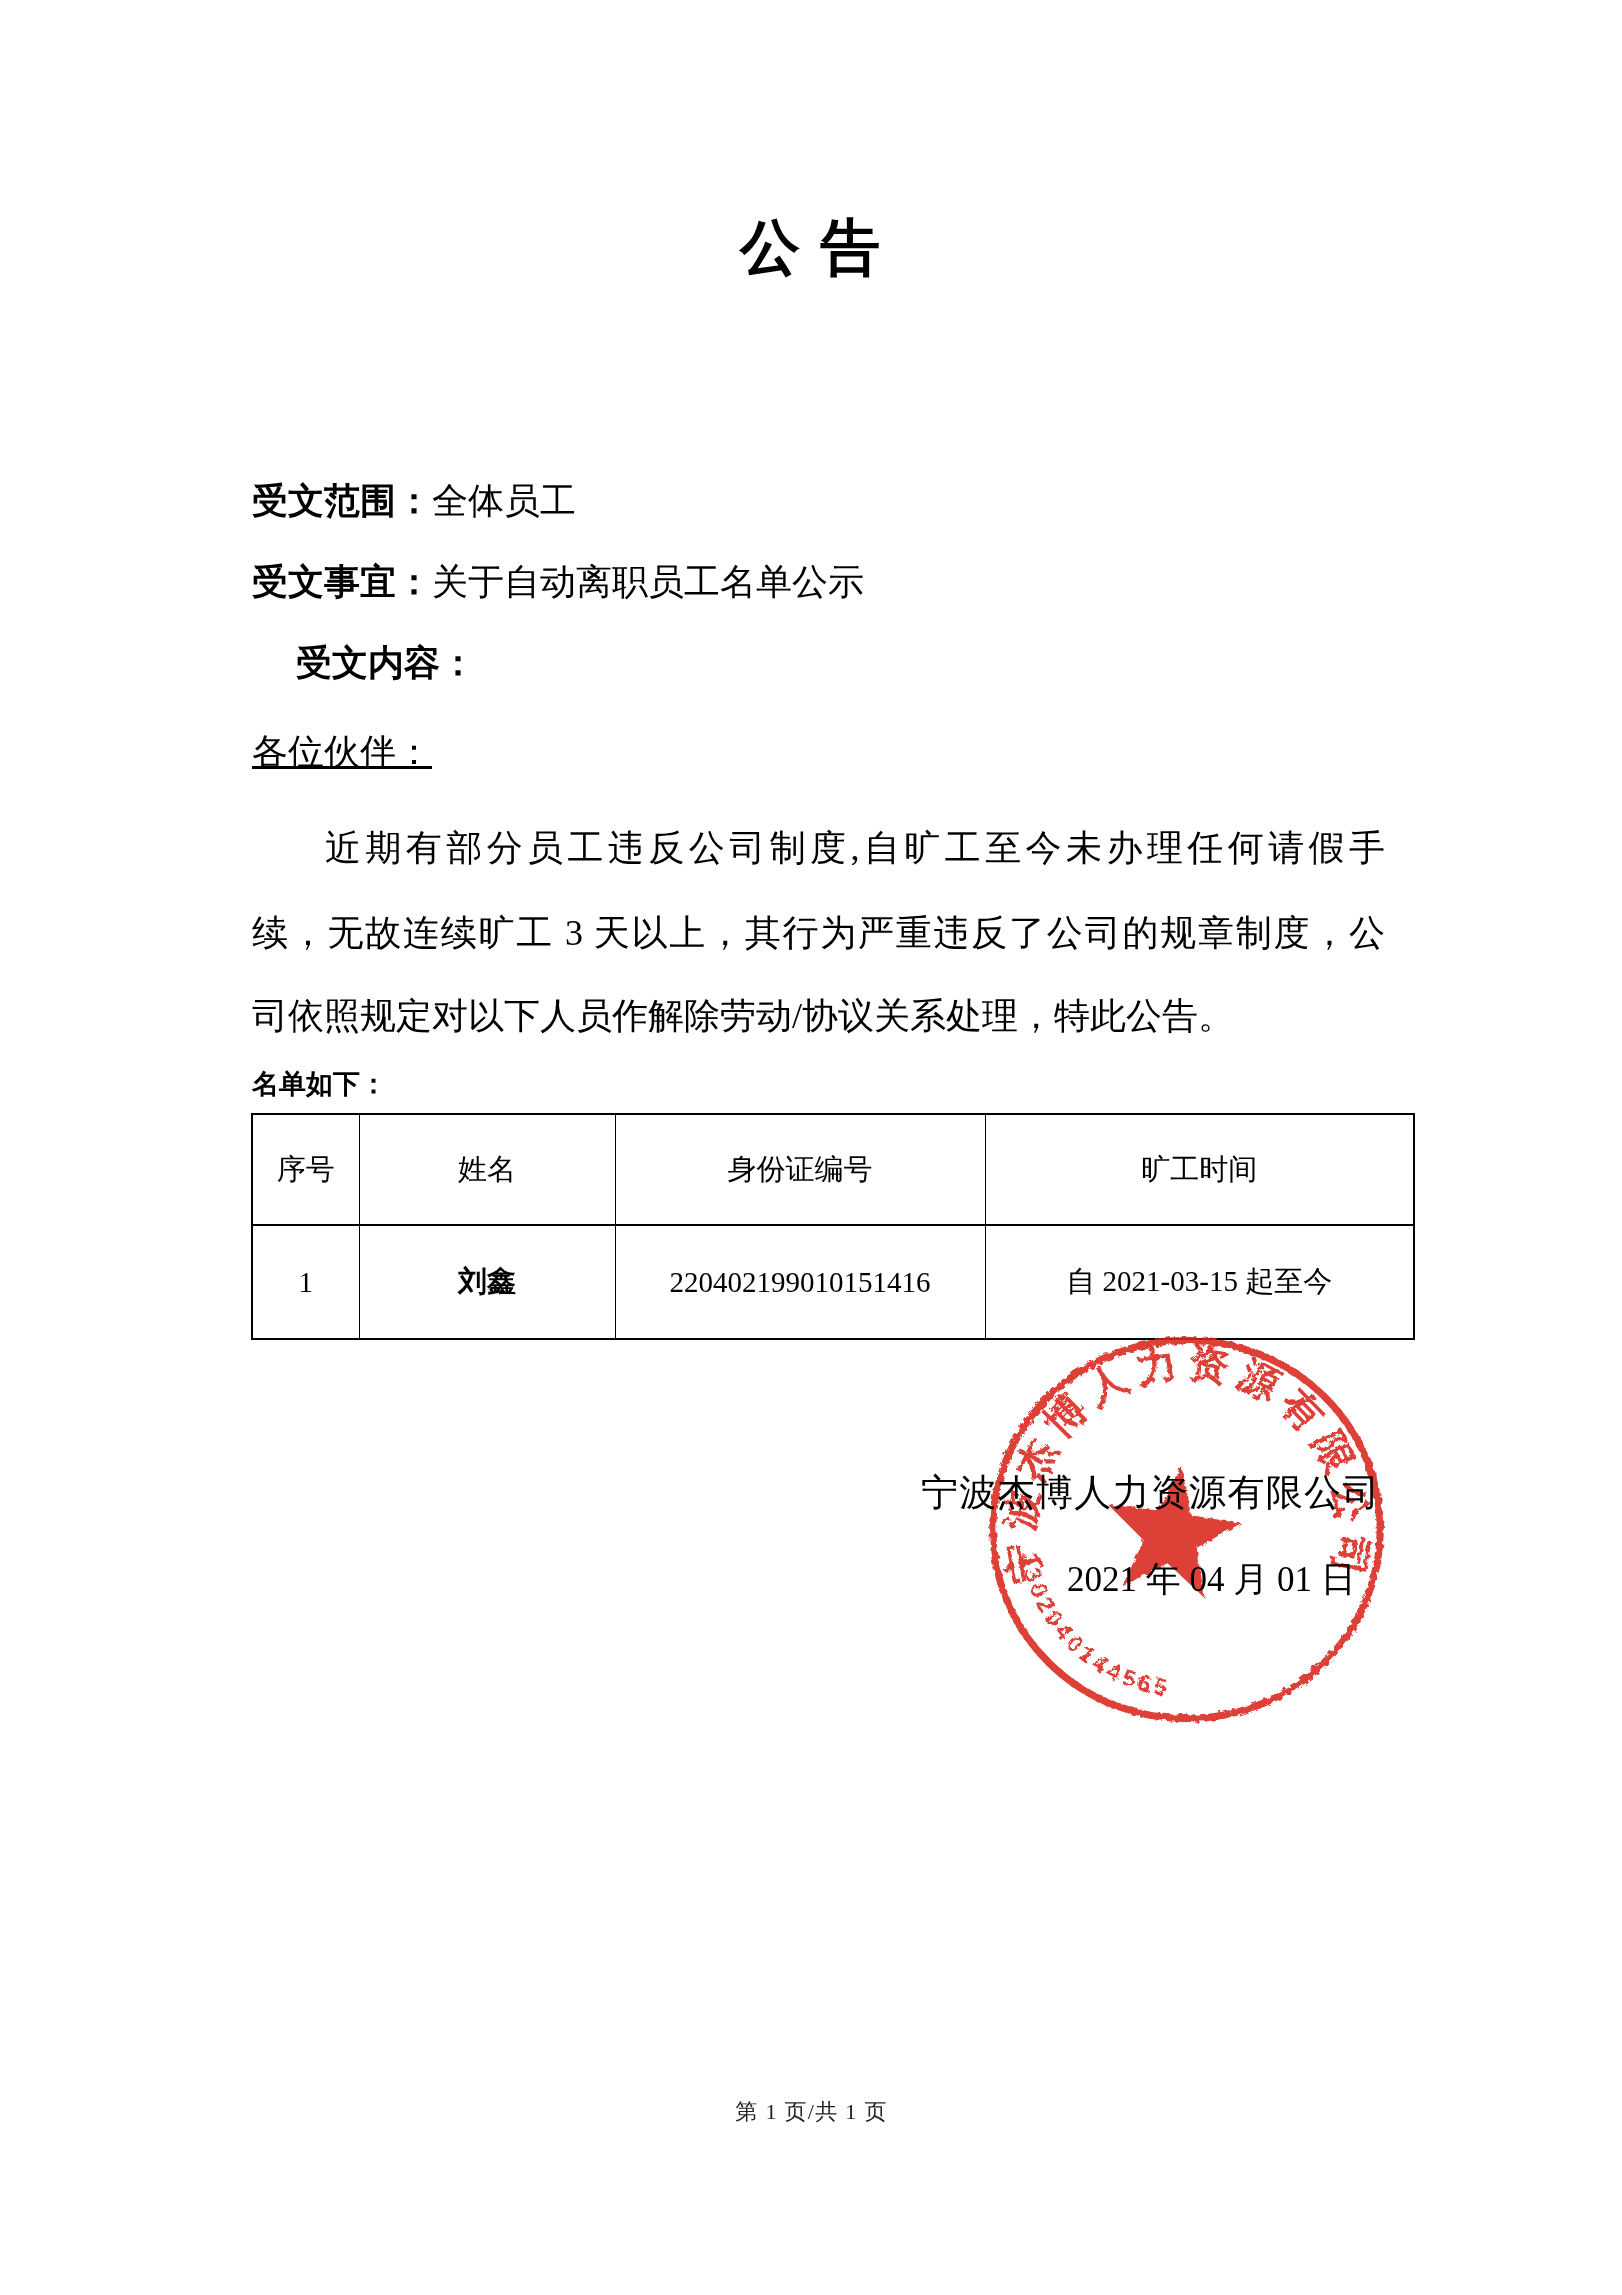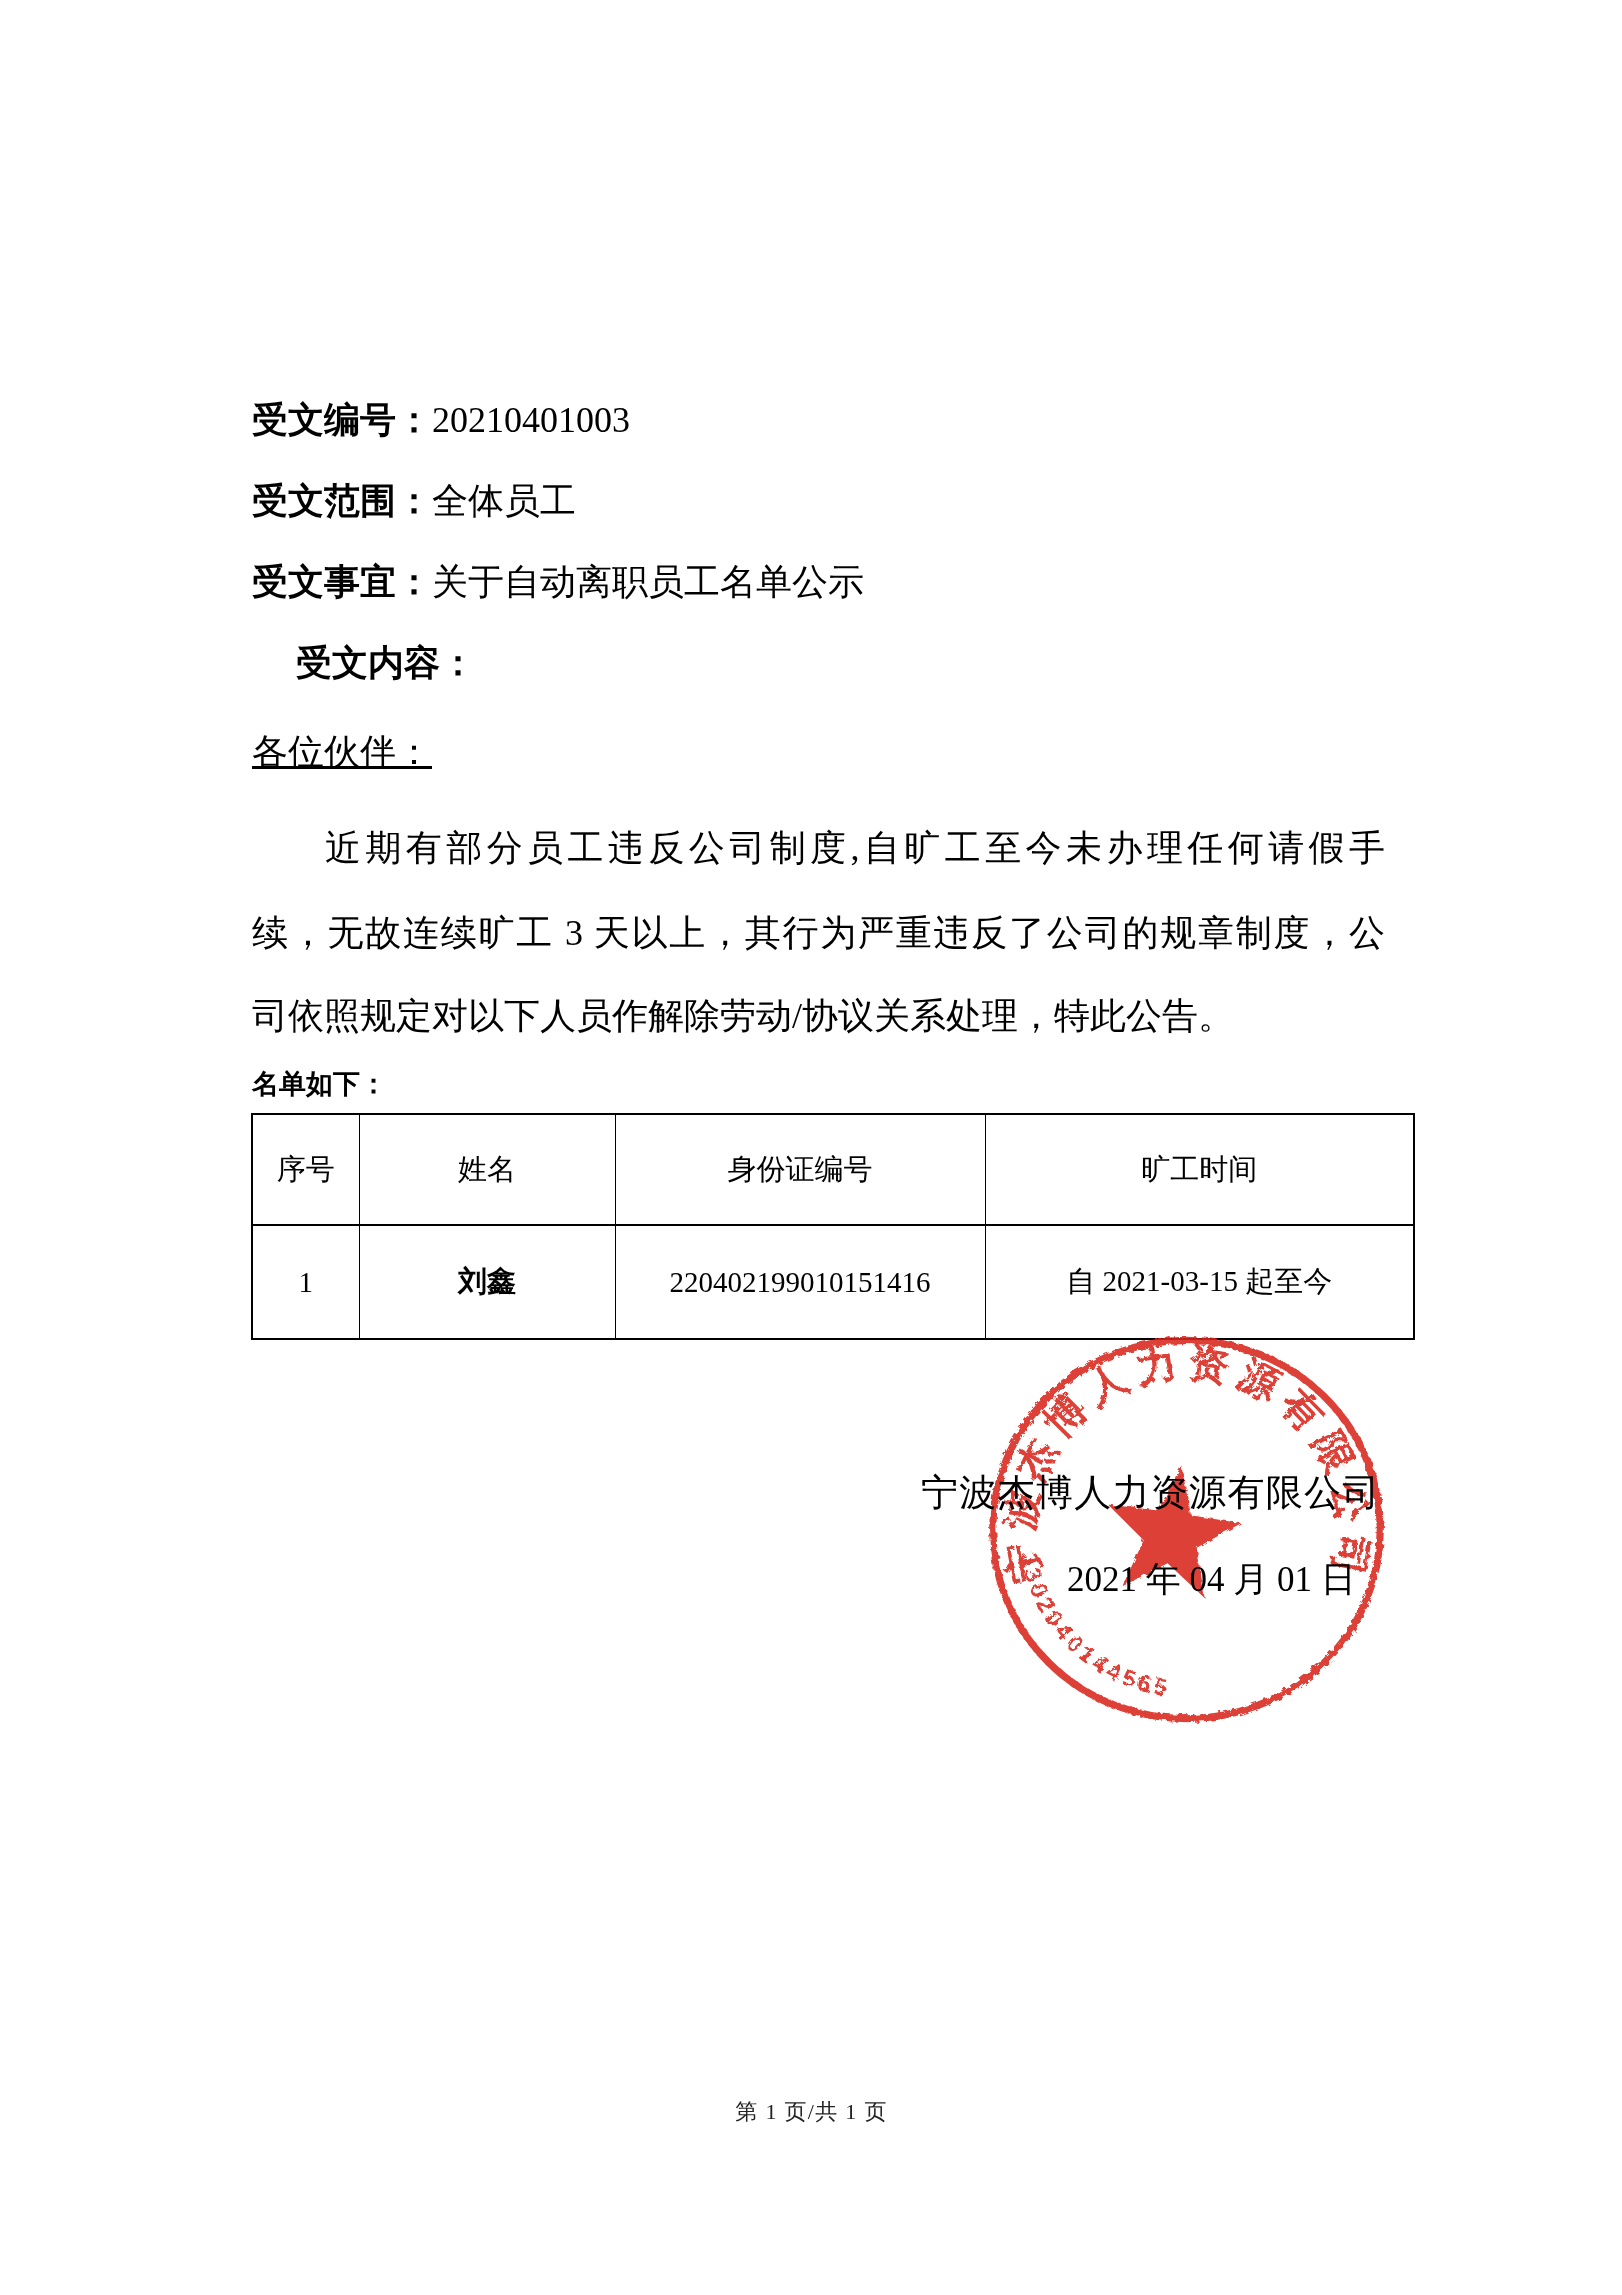--- a/index.html
+++ b/index.html
@@ -66,24 +66,22 @@
     text-align:center;
     font-size:22px;color:#222;
     letter-spacing:1.3px;
   }
 </style>
 </head>
 <body>
 
 <div class="page">
 
+  <div class="abs doc-title">公  告</div>
 
-  <div class="abs field f0">
-    <span class="lbl">受文编号：</span><span>20210401003</span>
-  </div>
   <div class="abs field f1">
     <span class="lbl">受文范围：</span><span>全体员工</span>
   </div>
   <div class="abs field f2">
     <span class="lbl">受文事宜：</span><span>关于自动离职员工名单公示</span>
   </div>
   <div class="abs field f3">
     <span class="lbl">受文内容：</span><span></span>
   </div>
 

